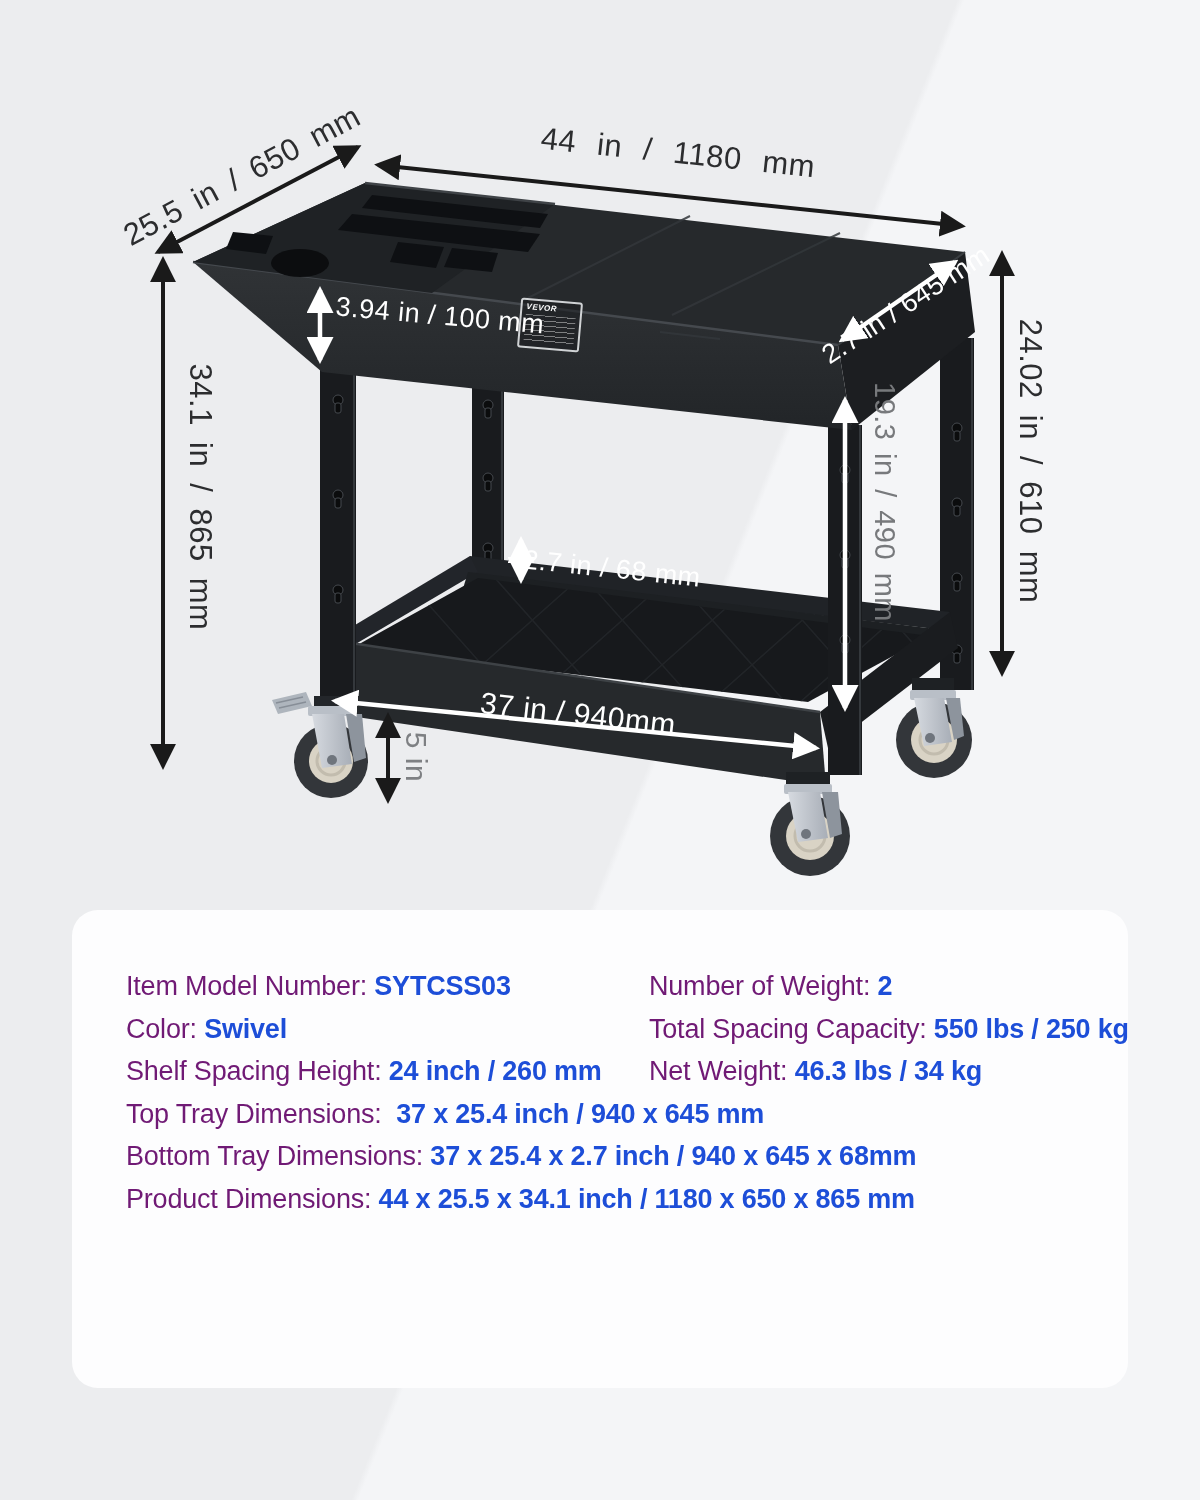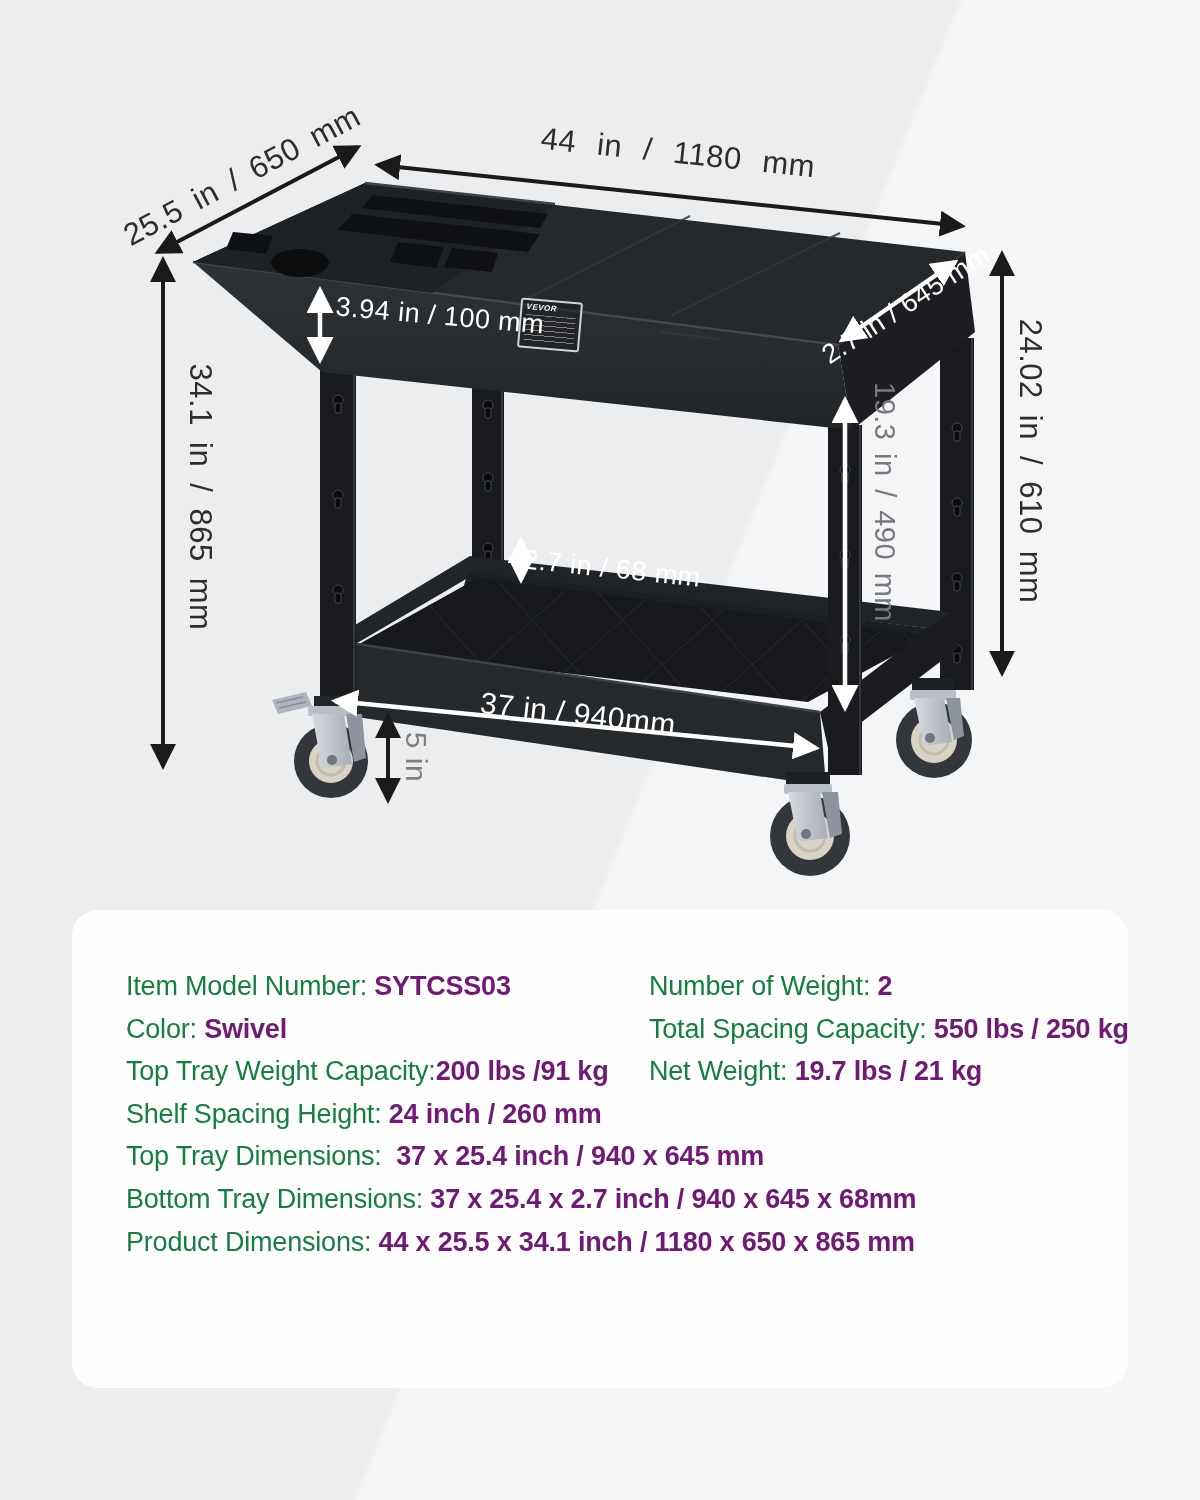--- a/index.html
+++ b/index.html
@@ -41,22 +41,22 @@
     position:absolute;left:72px;top:910px;width:1056px;height:478px;
     background:#fdfdfe;border-radius:26px;
   }
   .spec-col{position:absolute;top:55px;}
   .spec-col.left{left:54px;}
   .spec-col.right{left:577px;}
   .spec-row{
     height:42.6px;line-height:42.6px;font-size:27px;letter-spacing:-.2px;
     white-space:pre;
   }
-  .lbl{color:#15803d;margin-top:39px;}
-  .val{color:#701a75;font-weight:bold;}
+  .lbl{color:#701a75;margin-top:39px;}
+  .val{color:#1d4ed8;font-weight:bold;}
 </style>
 </head>
 <body>
 
 <div class="stage">
 
   <div class="diagram">
 
     <svg width="1200" height="905" viewBox="0 0 1200 905">
       <defs>
@@ -245,26 +245,25 @@
     <div class="dim white" style="left:440px;top:316px;--r:5deg;font-size:27px;">3.94 in / 100 mm</div>
     <div class="dim white" style="left:906px;top:305px;--r:-33deg;font-size:27px;">2.7 in / 645 mm</div>
     <div class="dim white" style="left:612px;top:569px;--r:6deg;font-size:27px;">2.7 in / 68 mm</div>
     <div class="dim white" style="left:578px;top:714px;--r:6.5deg;font-size:30px;">37 in / 940mm</div>
   </div>
 
   <div class="spec-card">
     <div class="spec-col left">
       <div class="spec-row"><span class="lbl">Item Model Number: </span><span class="val">SYTCSS03</span></div>
       <div class="spec-row"><span class="lbl">Color: </span><span class="val">Swivel</span></div>
-      <div class="spec-row"><span class="lbl">Top Tray Weight Capacity:</span><span class="val">200 lbs /91 kg</span></div>
       <div class="spec-row"><span class="lbl">Shelf Spacing Height: </span><span class="val">24 inch / 260 mm</span></div>
       <div class="spec-row"><span class="lbl">Top Tray Dimensions:  </span><span class="val">37 x 25.4 inch / 940 x 645 mm</span></div>
       <div class="spec-row"><span class="lbl">Bottom Tray Dimensions: </span><span class="val">37 x 25.4 x 2.7 inch / 940 x 645 x 68mm</span></div>
       <div class="spec-row"><span class="lbl">Product Dimensions: </span><span class="val">44 x 25.5 x 34.1 inch / 1180 x 650 x 865 mm</span></div>
     </div>
     <div class="spec-col right">
       <div class="spec-row"><span class="lbl">Number of Weight: </span><span class="val">2</span></div>
       <div class="spec-row"><span class="lbl">Total Spacing Capacity: </span><span class="val">550 lbs / 250 kg</span></div>
-      <div class="spec-row"><span class="lbl">Net Weight: </span><span class="val">19.7 lbs / 21 kg</span></div>
+      <div class="spec-row"><span class="lbl">Net Weight: </span><span class="val">46.3 lbs / 34 kg</span></div>
     </div>
   </div>
 
 </div>
 
 </body></html>

